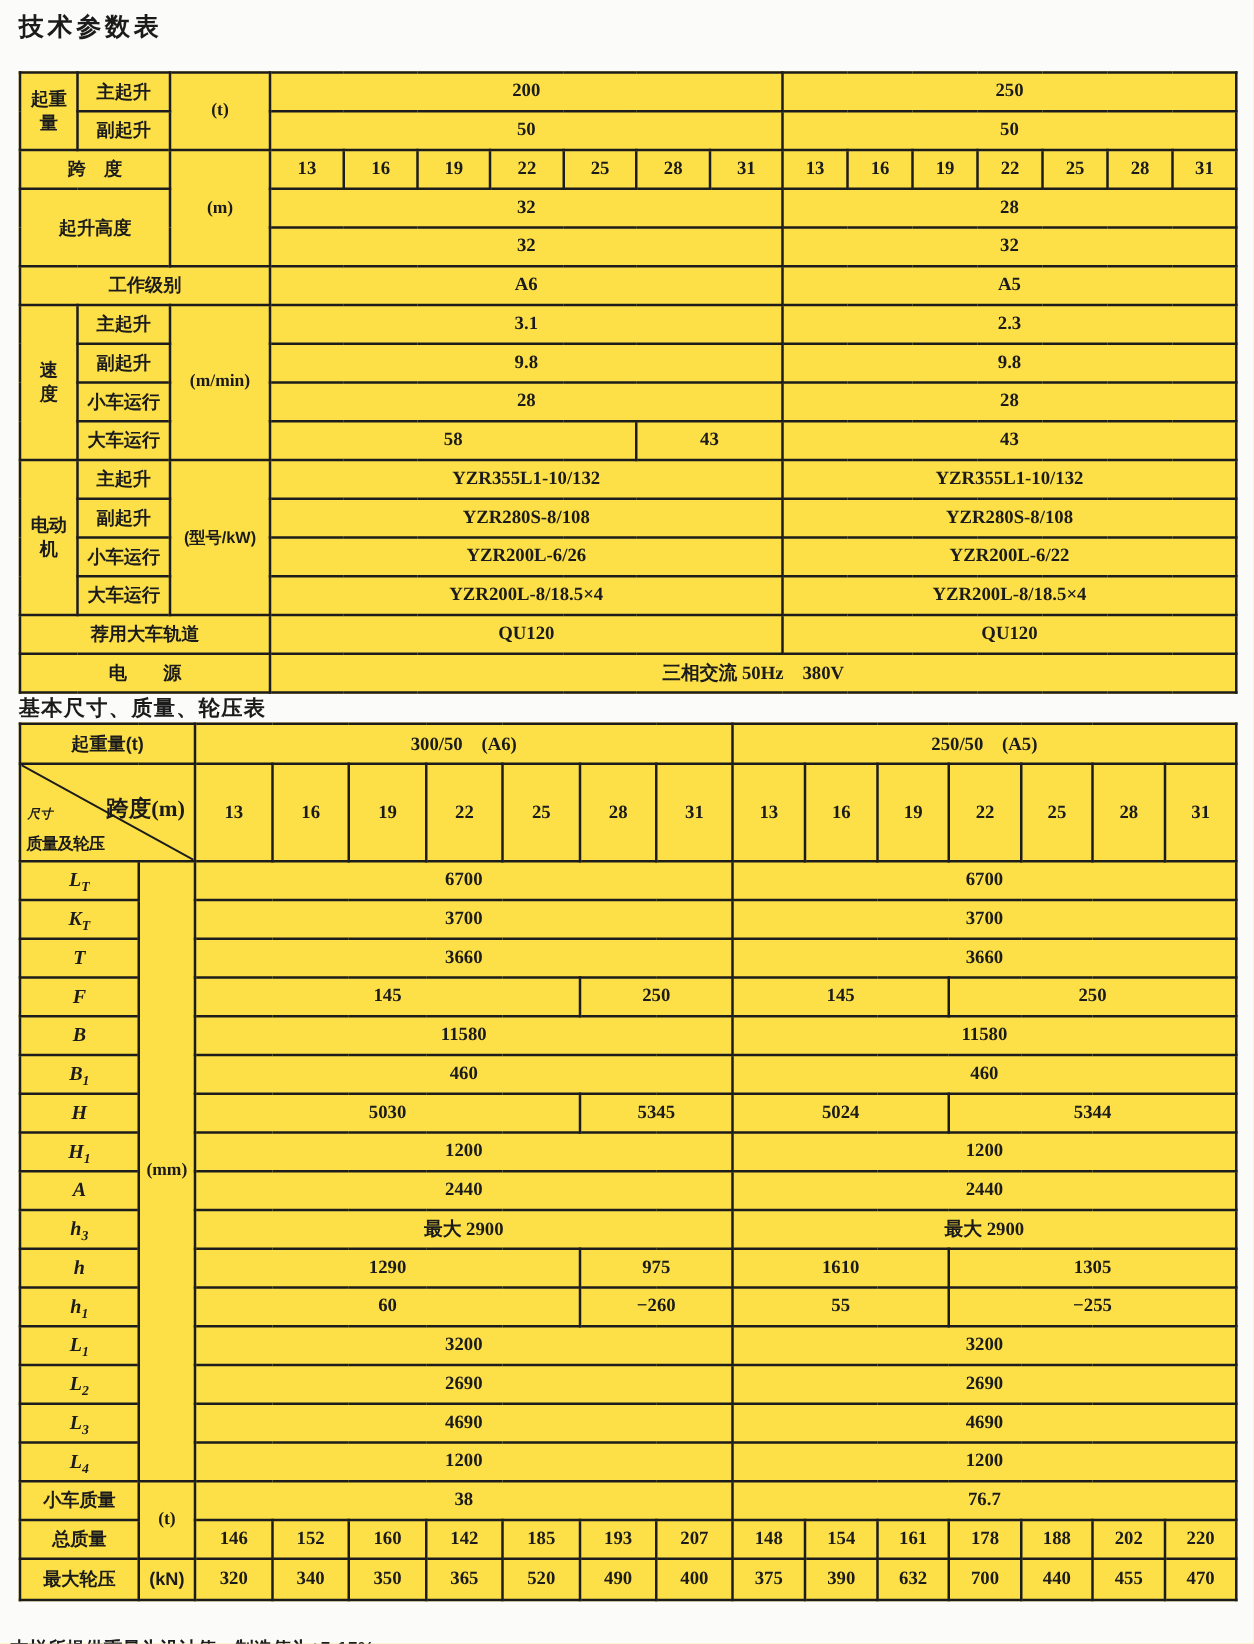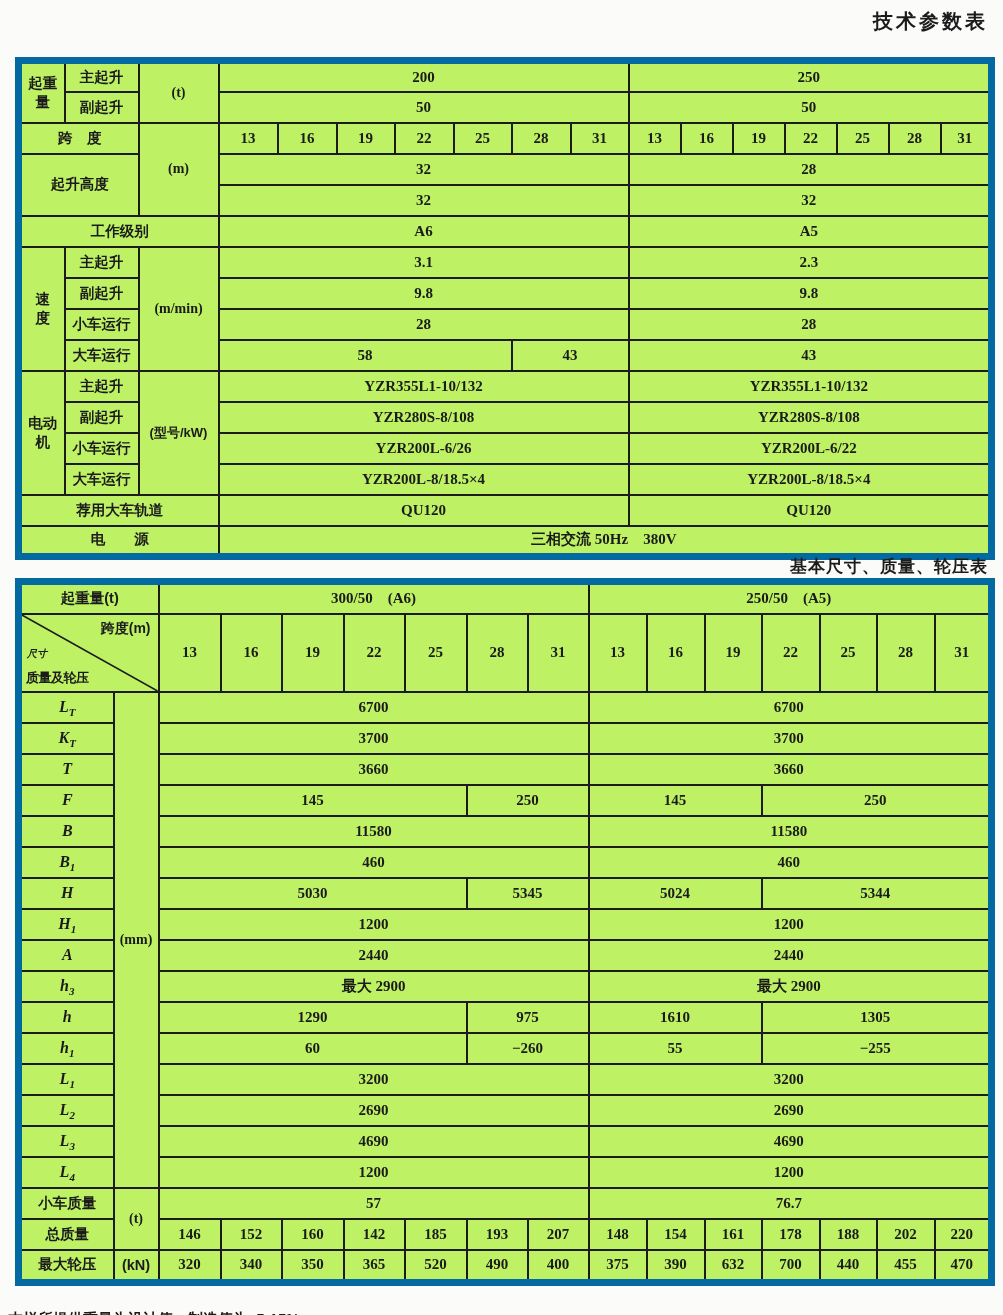--- a/index.html
+++ b/index.html
@@ -3,46 +3,46 @@
 <meta charset="utf-8">
 <style>
   * { box-sizing: border-box; }
   html,body { margin:0; padding:0; }
   body {
     width:1003px; height:1315px; position:relative;
     background:#fbfbf9; color:#1b1b1b;
     font-family:"Liberation Serif", serif;
   }
   .t-title {
-    position:absolute; left:15px; width:973px; text-align:right;
+    position:absolute; left:15px; width:973px; text-align:left;
     font-family:Liberation Mono, monospace; font-weight:bold;
   }
   #title1 { top:8px;  font-size:20px; letter-spacing:3px; }
   #title2 { top:555px; font-size:17px; letter-spacing:1px; }
   table {
     position:absolute; border-collapse:collapse; table-layout:fixed;
-    background:#bef264; border:7px solid #0369a1;
+    background:#fde047; border:2px solid #0369a1;
   }
   td {
     border:2px solid #1c1c1c; text-align:center; vertical-align:middle;
     padding:0 2px; overflow:hidden; font-size:15px; font-weight:600;
   }
   #param-table { left:15px; top:57px;  width:973px; }
   #dims-table  { left:15px; top:578px; width:973px; }
   .lbl {
     font-family:"Liberation Sans", sans-serif; font-weight:bold;
     font-size:14.5px; font-stretch:condensed;
   }
   .colhead { font-weight:bold; }
   .dim-lbl i   { font-family:"Liberation Serif", serif; font-style:italic; font-size:16px; font-weight:600; }
   .dim-lbl sub { font-size:11px; line-height:0; font-style:italic; }
   .unit { font-size:14px; font-weight:600; }
   .diag { position:relative; padding:0; }
   .diag svg { position:absolute; left:0; top:0; width:100%; height:100%; }
-  .diag .d-top    { position:absolute; top:5px; right:7px;  font-size:14px; }
+  .diag .d-top    { position:absolute; top:23px; right:7px;  font-size:18px;font-family:Liberation Serif, serif; }
   .diag .d-mid    { position:absolute; top:32px; left:5px;  font-size:10px;font-style:italic; }
   .diag .d-bottom { position:absolute; bottom:4px; left:4px; font-size:13px; letter-spacing:-0.5px; }
   #footnote {
     position:absolute; left:8px; top:1310px;
     font-family:"Liberation Sans", sans-serif; font-weight:600; font-size:15px;
   }
   tr { height:31px; }
   tr.hr1 { height:32px; }
   tr.hr2 { height:78px; }
   tr.last { height:33px; }
@@ -312,21 +312,21 @@
   </tr>
   <tr>
     <td class="dim-lbl"><i>L</i><sub>4</sub></td>
     <td colspan="7">1200</td>
     <td colspan="7">1200</td>
   </tr>
 
   <tr>
     <td class="lbl">小车质量</td>
     <td class="unit" rowspan="2">(t)</td>
-    <td colspan="7">57</td>
+    <td colspan="7">38</td>
     <td colspan="7">76.7</td>
   </tr>
   <tr>
     <td class="lbl">总质量</td>
     <td>146</td>
     <td>152</td>
     <td>160</td>
     <td>142</td>
     <td>185</td>
     <td>193</td>

